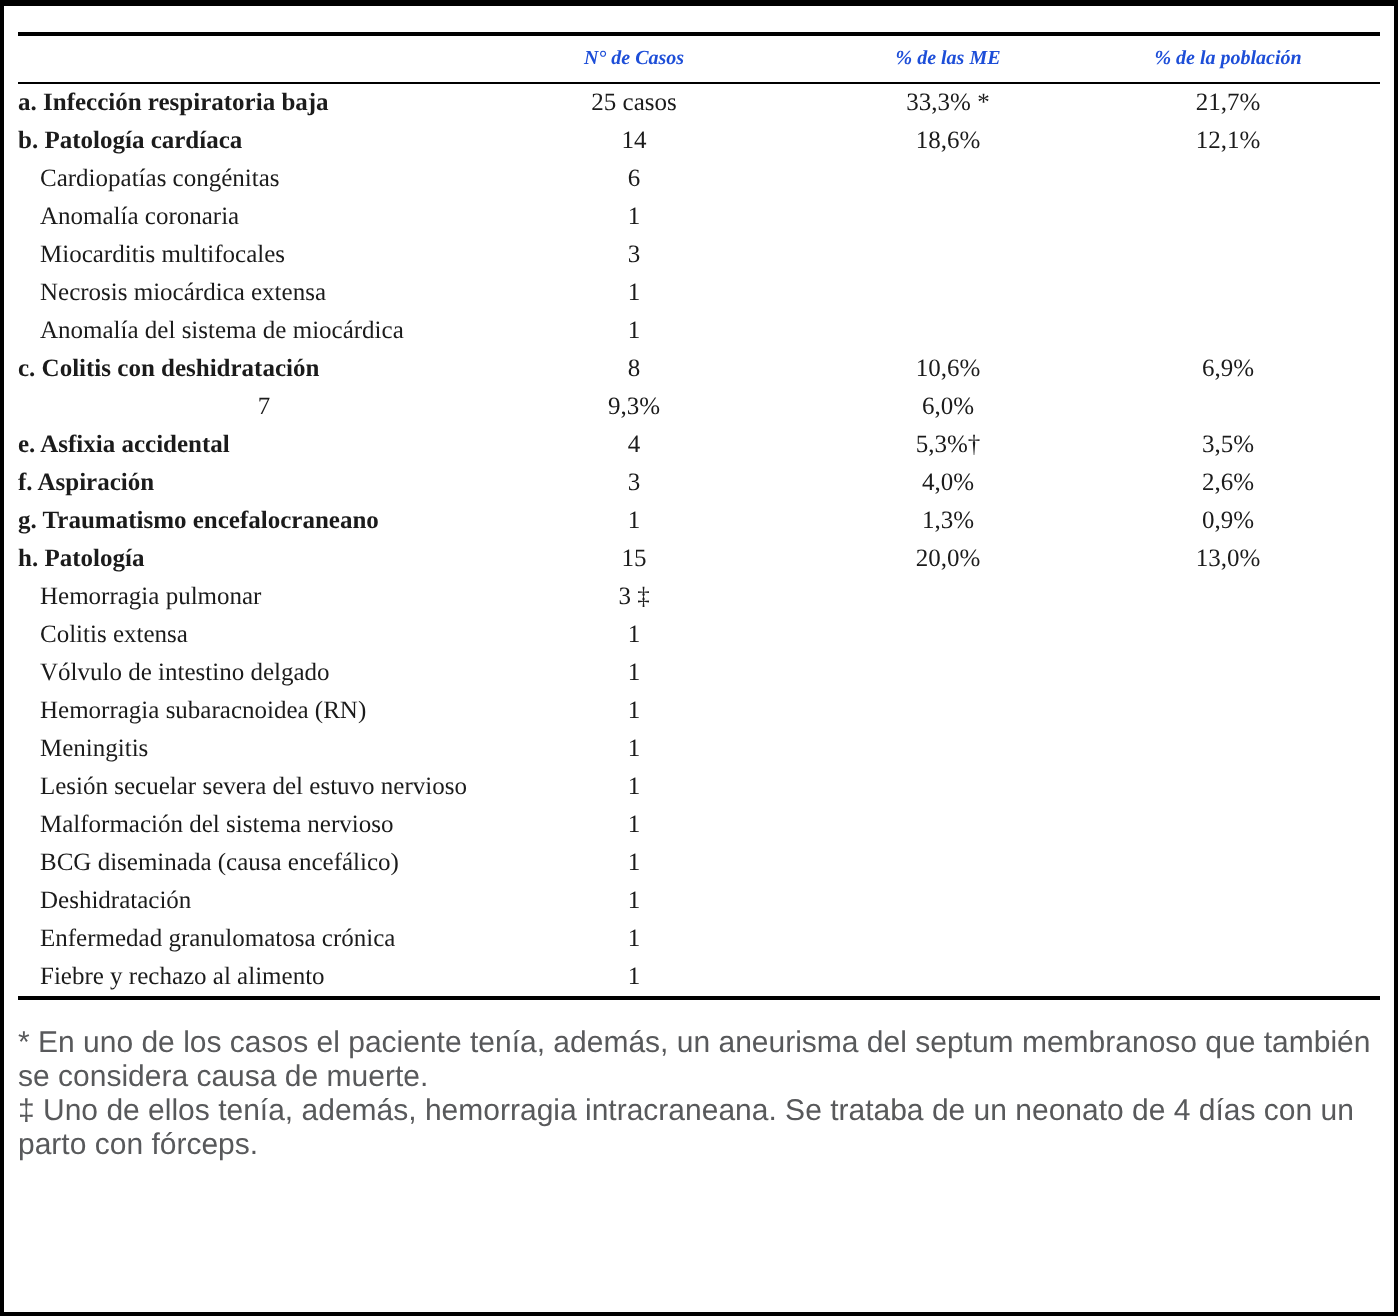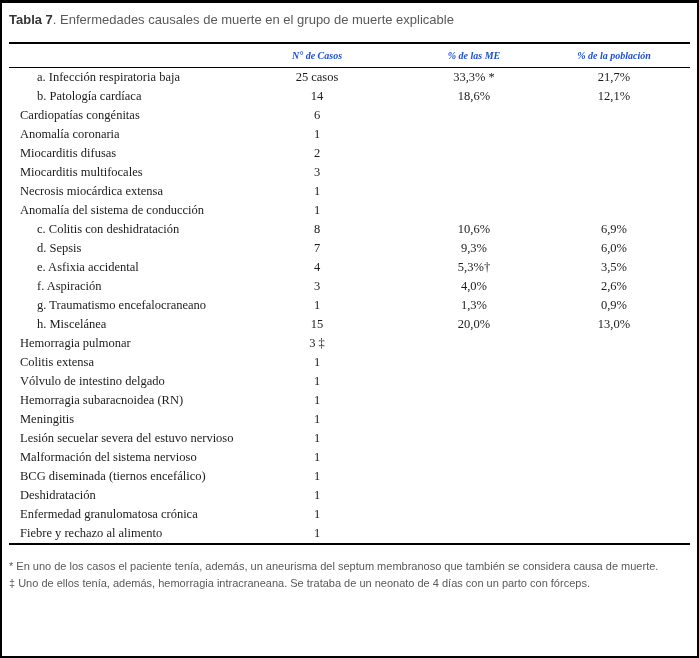--- a/index.html
+++ b/index.html
@@ -59,38 +59,35 @@
   .row {
     height: 19px;
     font-family: "Liberation Serif", serif;
     font-size: 12.5px;
     line-height: 19px;
     color: #1b1b1b;
   }
   .cell { white-space: nowrap; overflow: visible; }
   .cell-label { text-align: left; }
   .cell-num, .cell-pctme, .cell-pctpob { text-align: center; }
-  .row.main .cell-label { font-weight: normal; margin-left: 28px; }
+  .row.main .cell-label { font-weight: bold; }
   .row.sub  .cell-label { padding-left: 11px; }
   .footnotes {
     margin-top: 13px;
-    font-size: 11px;
+    font-size: 15px;
     line-height: 17px;
     color: #58595b;
   }
   .footnote { margin: 0; }
 </style>
 </head>
 <body>
 
 <div class="frame">
 
-  <div class="title-row">
-    <span class="title-label">Tabla 7</span><span class="title-text">. Enfermedades causales de muerte en el grupo de muerte explicable</span>
-  </div>
 
   <div class="rule thick after-title"></div>
 
   <div class="grid header-row">
     <div class="header-cell"></div>
     <div class="header-cell">N° de Casos</div>
     <div class="header-cell">% de las ME</div>
     <div class="header-cell">% de la población</div>
     <div class="header-cell"></div>
   </div>
@@ -124,62 +121,54 @@
       </div>
 
       <div class="grid row sub">
         <div class="cell cell-label">Anomalía coronaria</div>
         <div class="cell cell-num">1</div>
         <div class="cell cell-pctme"></div>
         <div class="cell cell-pctpob"></div>
         <div class="cell"></div>
       </div>
 
-      <div class="grid row sub">
-        <div class="cell cell-label">Miocarditis difusas</div>
-        <div class="cell cell-num">2</div>
-        <div class="cell cell-pctme"></div>
-        <div class="cell cell-pctpob"></div>
-        <div class="cell"></div>
-      </div>
 
       <div class="grid row sub">
         <div class="cell cell-label">Miocarditis multifocales</div>
         <div class="cell cell-num">3</div>
         <div class="cell cell-pctme"></div>
         <div class="cell cell-pctpob"></div>
         <div class="cell"></div>
       </div>
 
       <div class="grid row sub">
         <div class="cell cell-label">Necrosis miocárdica extensa</div>
         <div class="cell cell-num">1</div>
         <div class="cell cell-pctme"></div>
         <div class="cell cell-pctpob"></div>
         <div class="cell"></div>
       </div>
 
       <div class="grid row sub">
-        <div class="cell cell-label">Anomalía del sistema de conducción</div>
+        <div class="cell cell-label">Anomalía del sistema de miocárdica</div>
         <div class="cell cell-num">1</div>
         <div class="cell cell-pctme"></div>
         <div class="cell cell-pctpob"></div>
         <div class="cell"></div>
       </div>
 
       <div class="grid row main">
         <div class="cell cell-label">c. Colitis con deshidratación</div>
         <div class="cell cell-num">8</div>
         <div class="cell cell-pctme">10,6%</div>
         <div class="cell cell-pctpob">6,9%</div>
         <div class="cell"></div>
       </div>
 
       <div class="grid row main">
-        <div class="cell cell-label">d. Sepsis</div>
         <div class="cell cell-num">7</div>
         <div class="cell cell-pctme">9,3%</div>
         <div class="cell cell-pctpob">6,0%</div>
         <div class="cell"></div>
       </div>
 
       <div class="grid row main">
         <div class="cell cell-label">e. Asfixia accidental</div>
         <div class="cell cell-num">4</div>
         <div class="cell cell-pctme">5,3%†</div>
@@ -197,21 +186,21 @@
 
       <div class="grid row main">
         <div class="cell cell-label">g. Traumatismo encefalocraneano</div>
         <div class="cell cell-num">1</div>
         <div class="cell cell-pctme">1,3%</div>
         <div class="cell cell-pctpob">0,9%</div>
         <div class="cell"></div>
       </div>
 
       <div class="grid row main">
-        <div class="cell cell-label">h. Miscelánea</div>
+        <div class="cell cell-label">h. Patología</div>
         <div class="cell cell-num">15</div>
         <div class="cell cell-pctme">20,0%</div>
         <div class="cell cell-pctpob">13,0%</div>
         <div class="cell"></div>
       </div>
 
       <div class="grid row sub">
         <div class="cell cell-label">Hemorragia pulmonar</div>
         <div class="cell cell-num">3 ‡</div>
         <div class="cell cell-pctme"></div>
@@ -261,21 +250,21 @@
 
       <div class="grid row sub">
         <div class="cell cell-label">Malformación del sistema nervioso</div>
         <div class="cell cell-num">1</div>
         <div class="cell cell-pctme"></div>
         <div class="cell cell-pctpob"></div>
         <div class="cell"></div>
       </div>
 
       <div class="grid row sub">
-        <div class="cell cell-label">BCG diseminada (tiernos encefálico)</div>
+        <div class="cell cell-label">BCG diseminada (causa encefálico)</div>
         <div class="cell cell-num">1</div>
         <div class="cell cell-pctme"></div>
         <div class="cell cell-pctpob"></div>
         <div class="cell"></div>
       </div>
 
       <div class="grid row sub">
         <div class="cell cell-label">Deshidratación</div>
         <div class="cell cell-num">1</div>
         <div class="cell cell-pctme"></div>

